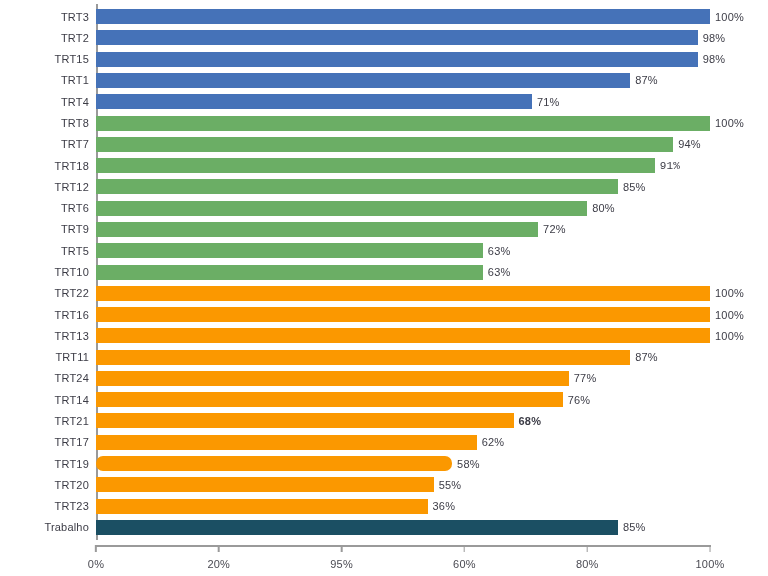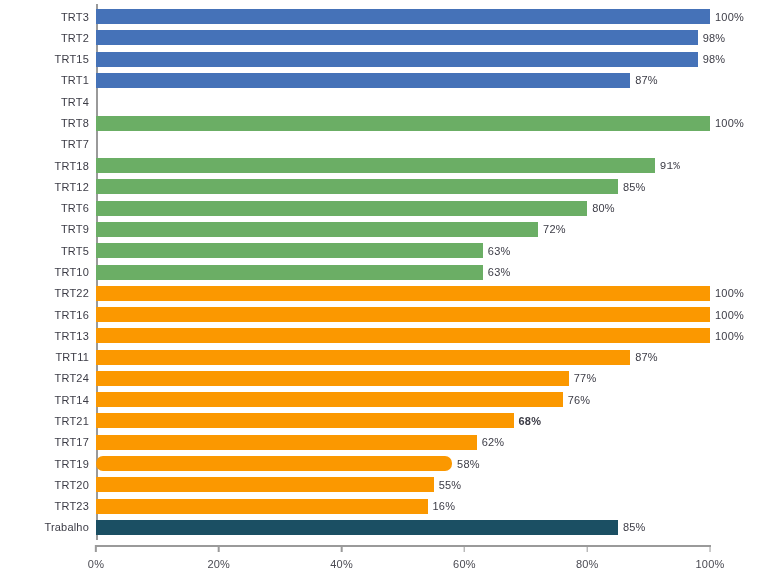--- a/index.html
+++ b/index.html
@@ -156,29 +156,35 @@
           </div>
         </div>
         <div class="bar-row">
           <span class="cat-label">TRT1</span>
           <div class="bar series-blue" style="width: 87%;">
             <span class="bar-value">87%</span>
           </div>
         </div>
         <div class="bar-row">
           <span class="cat-label">TRT4</span>
+          <div class="bar series-blue" style="width: 71%;">
+            <span class="bar-value">71%</span>
+          </div>
         </div>
         <div class="bar-row">
           <span class="cat-label">TRT8</span>
           <div class="bar series-green" style="width: 100%;">
             <span class="bar-value">100%</span>
           </div>
         </div>
         <div class="bar-row">
           <span class="cat-label">TRT7</span>
+          <div class="bar series-green" style="width: 94%;">
+            <span class="bar-value">94%</span>
+          </div>
         </div>
         <div class="bar-row">
           <span class="cat-label">TRT18</span>
           <div class="bar series-green" style="width: 91%; font-family: Liberation Mono, monospace;">
             <span class="bar-value">91%</span>
           </div>
         </div>
         <div class="bar-row">
           <span class="cat-label">TRT12</span>
           <div class="bar series-green" style="width: 85%;">
@@ -265,21 +271,21 @@
         </div>
         <div class="bar-row">
           <span class="cat-label">TRT20</span>
           <div class="bar series-orange" style="width: 55%;">
             <span class="bar-value">55%</span>
           </div>
         </div>
         <div class="bar-row">
           <span class="cat-label">TRT23</span>
           <div class="bar series-orange" style="width: 54%;">
-            <span class="bar-value">16%</span>
+            <span class="bar-value">36%</span>
           </div>
         </div>
         <div class="bar-row">
           <span class="cat-label">Trabalho</span>
           <div class="bar series-teal" style="width: 85%;">
             <span class="bar-value">85%</span>
           </div>
         </div>
       </div>
   </div>
@@ -289,21 +295,21 @@
       <div class="x-tick" style="left: 0%;">
         <div class="tick-mark"></div>
         <div class="tick-label">0%</div>
       </div>
       <div class="x-tick" style="left: 20%;">
         <div class="tick-mark"></div>
         <div class="tick-label">20%</div>
       </div>
       <div class="x-tick" style="left: 40%;">
         <div class="tick-mark"></div>
-        <div class="tick-label">40%</div>
+        <div class="tick-label">95%</div>
       </div>
       <div class="x-tick" style="left: 60%;">
         <div class="tick-mark"></div>
         <div class="tick-label">60%</div>
       </div>
       <div class="x-tick" style="left: 80%;">
         <div class="tick-mark"></div>
         <div class="tick-label">80%</div>
       </div>
       <div class="x-tick" style="left: 100%;">

